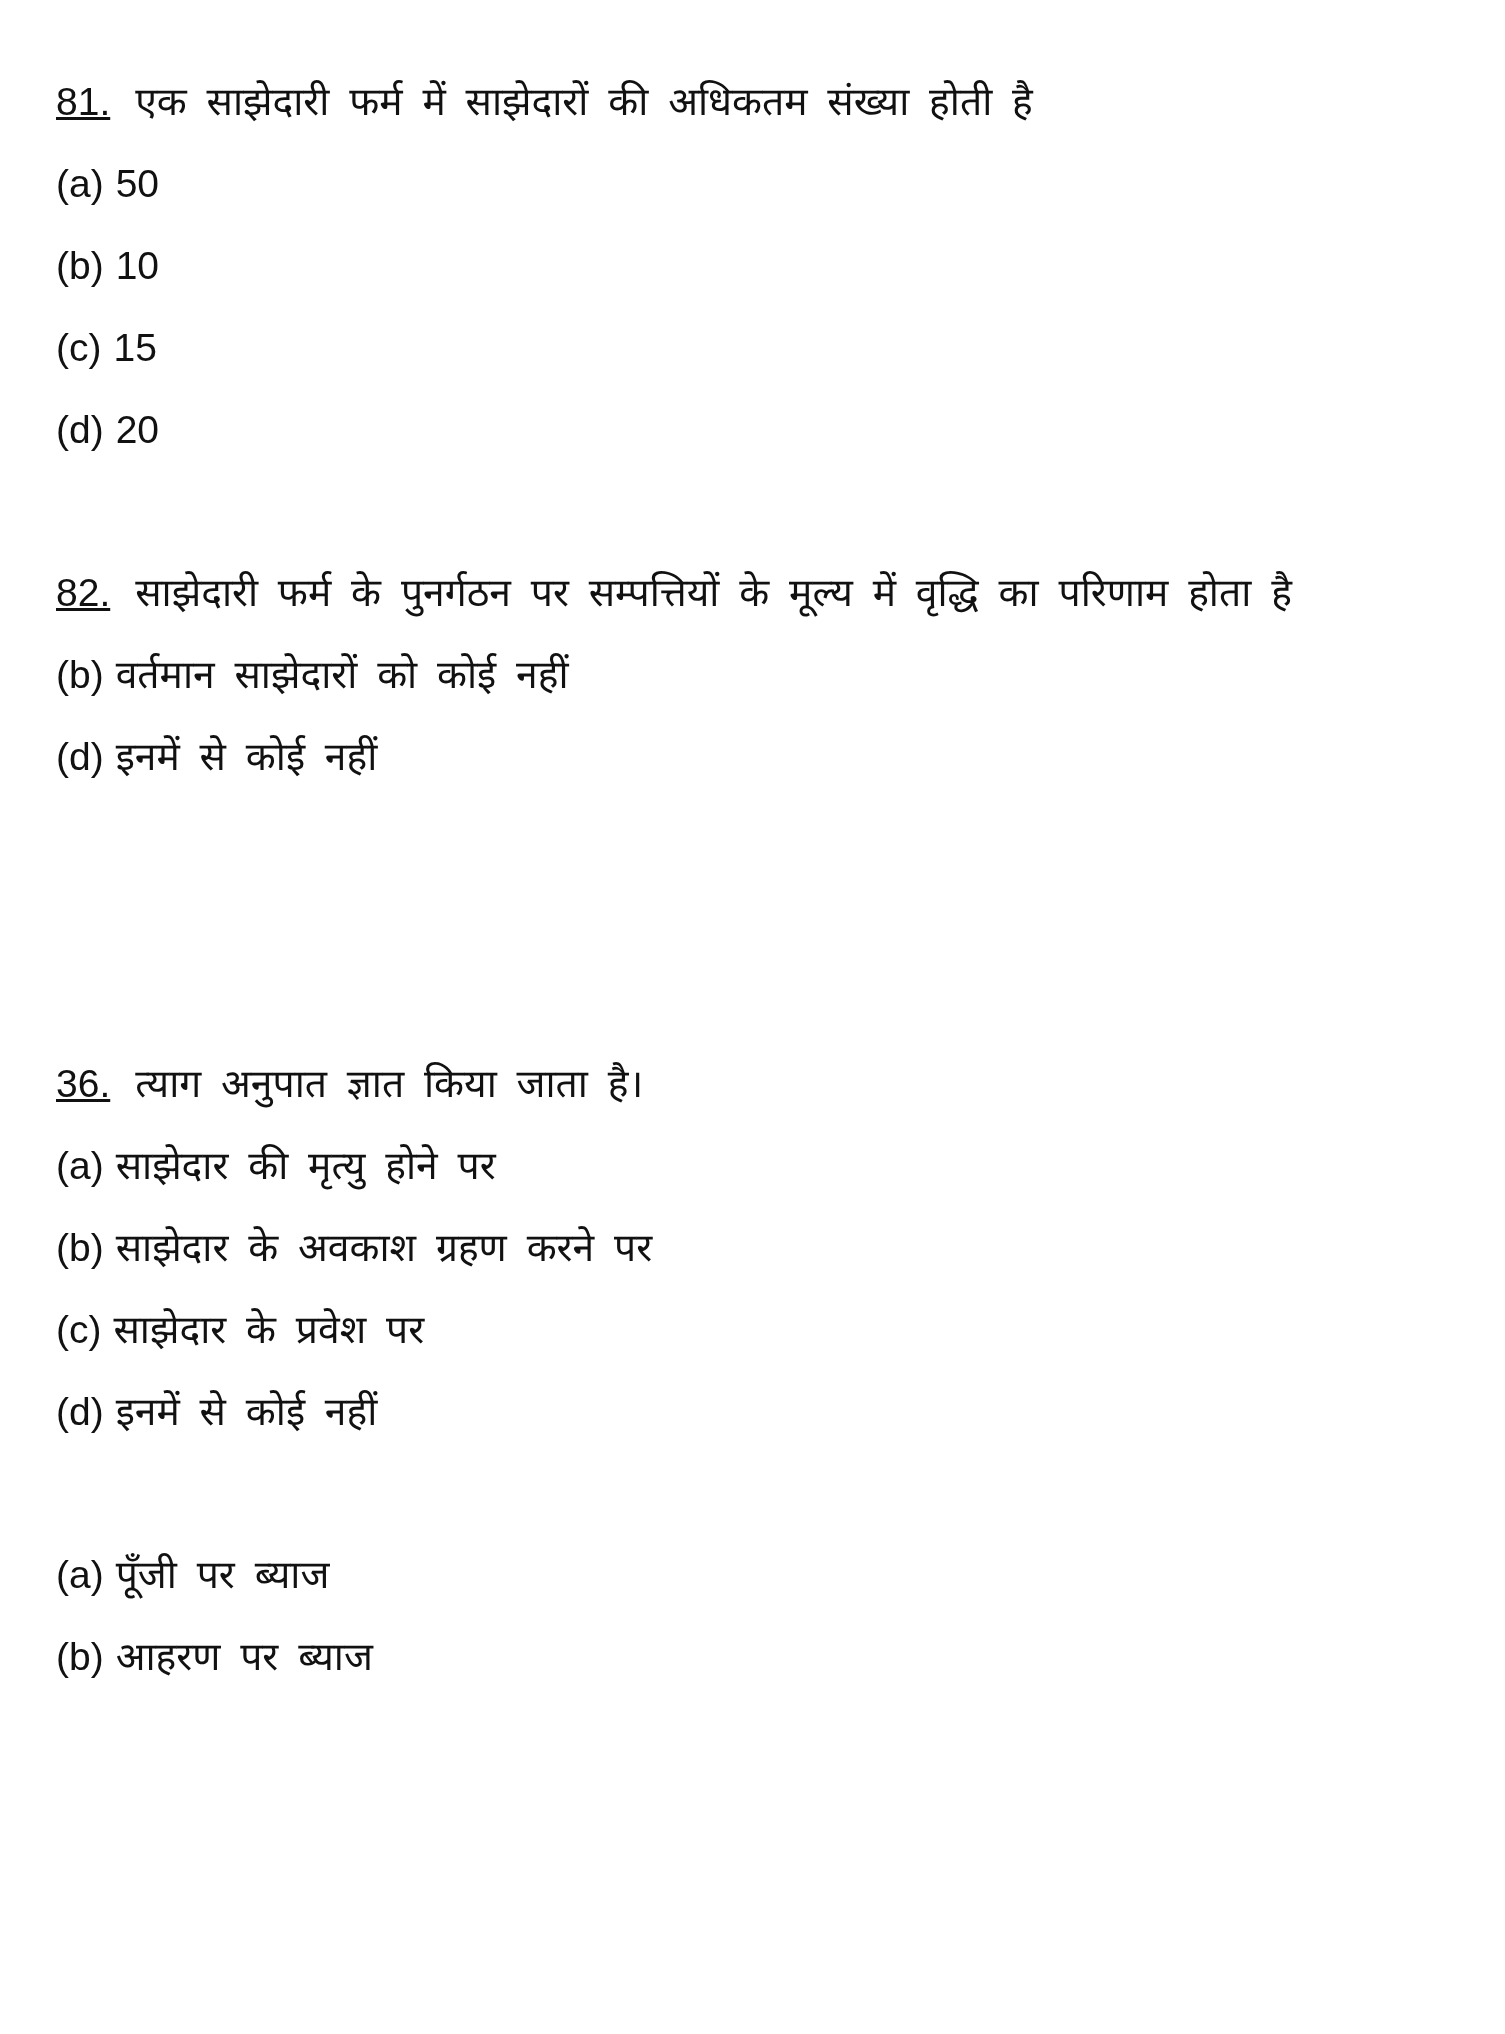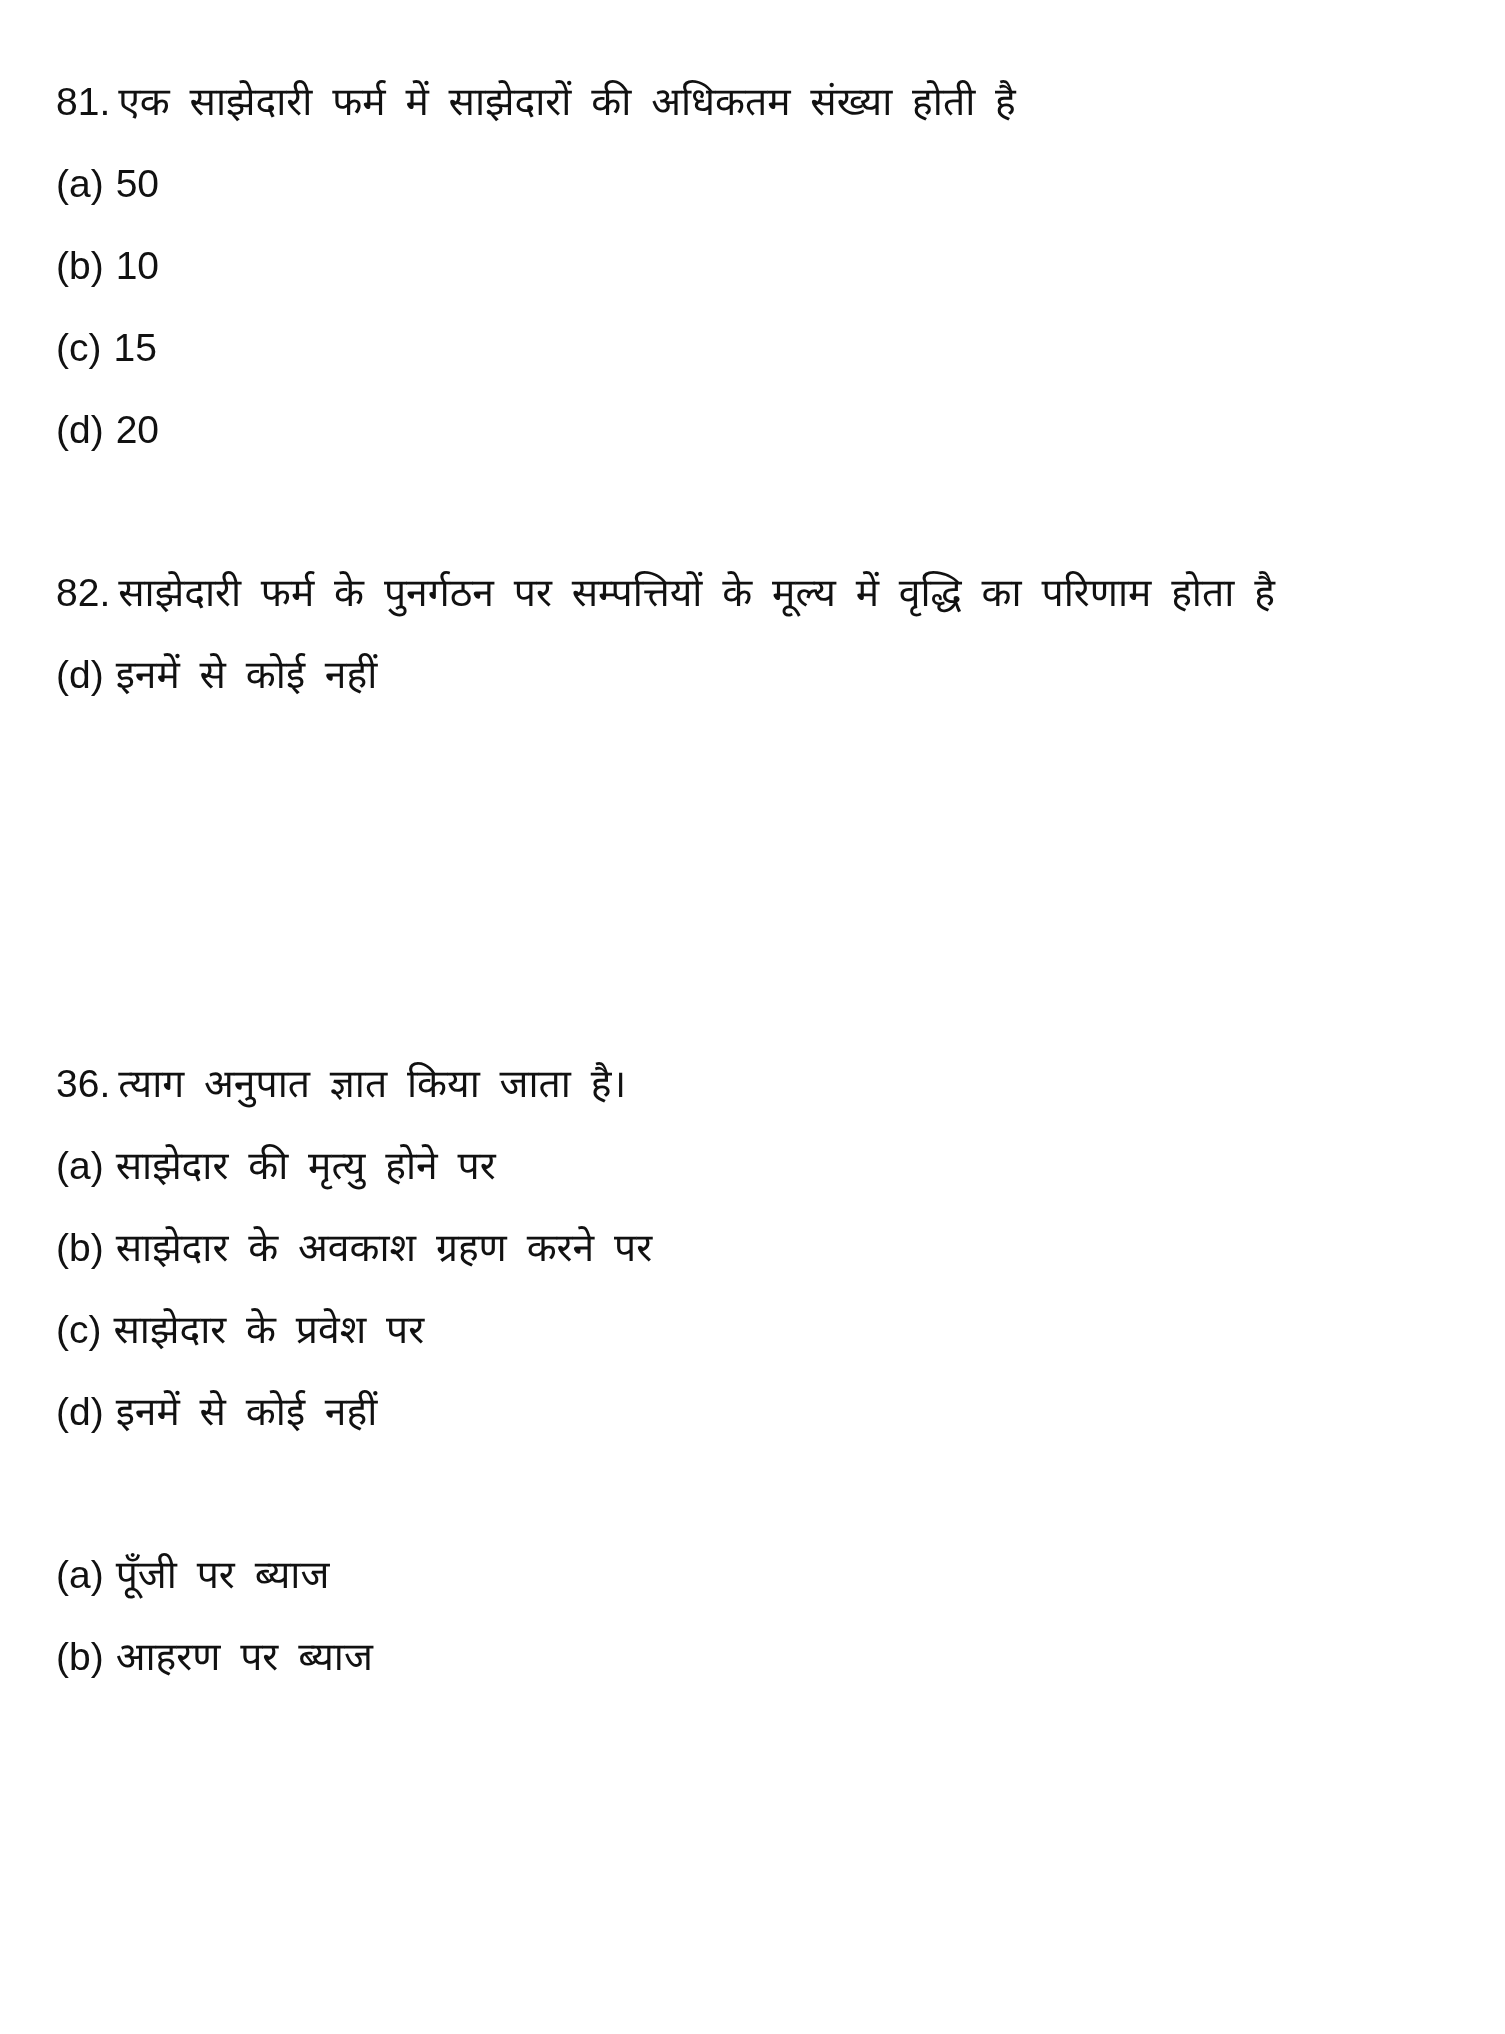--- a/index.html
+++ b/index.html
@@ -25,21 +25,22 @@
       height: 491px;
     }
     .line {
       height: 82px;
       line-height: 60px;
       font-size: 39px;
       white-space: nowrap;
       word-spacing: 9px;
     }
     .q-number {
-      margin-right: 8px;
+      margin-right: 25px;
+      text-decoration: underline;
     }
     .opt-label {
       margin-right: 12px;
     }
   </style>
 </head>
 <body>
 
 <div class="page">
 
@@ -57,20 +58,23 @@
       <span class="opt-label">(c)</span><span>15</span>
     </div>
     <div class="line">
       <span class="opt-label">(d)</span><span>20</span>
     </div>
   </div>
 
   <div class="question">
     <div class="line">
       <span class="q-number">82.</span><span>साझेदारी फर्म के पुनर्गठन पर सम्पत्तियों के मूल्य में वृद्धि का परिणाम होता है</span>
+    </div>
+    <div class="line">
+      <span class="opt-label">(b)</span><span>वर्तमान साझेदारों को कोई नहीं</span>
     </div>
     <div class="line">
       <span class="opt-label">(d)</span><span>इनमें से कोई नहीं</span>
     </div>
   </div>
 
   <div class="question">
     <div class="line">
       <span class="q-number">36.</span><span>त्याग अनुपात ज्ञात किया जाता है।</span>
     </div>

